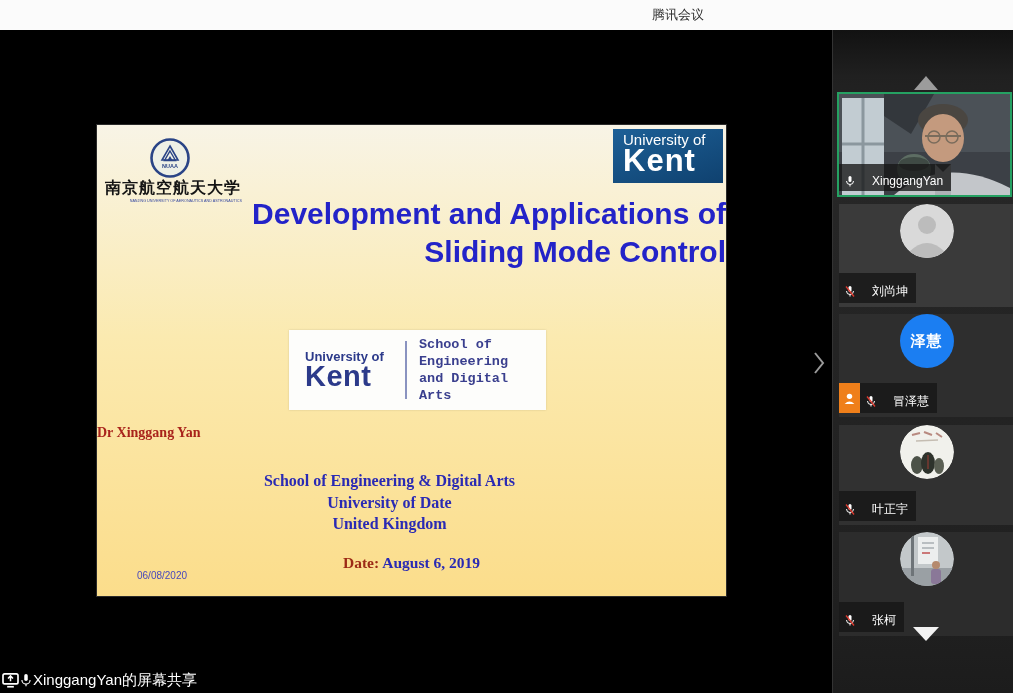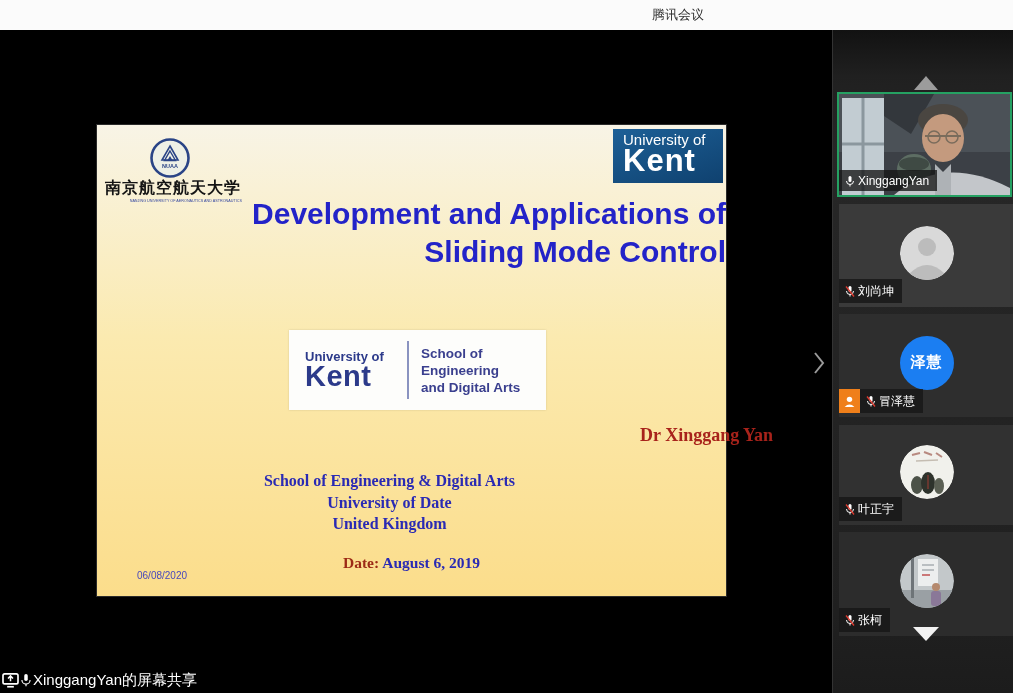--- a/index.html
+++ b/index.html
@@ -37,25 +37,25 @@
   .slide-title { position:absolute; left:0; top:70px; width:629px; text-align:right;
                  font-size:30px; font-weight:bold; color:#2323c8; line-height:38px; }
 
   
   .deptbox { position:absolute; left:192px; top:205px; width:257px; height:80px; background:#fdfdfb;
              box-shadow:0 0 2px rgba(0,0,0,.15); display:flex; align-items:center; }
   .dept-left { width:118px; padding-left:16px; color:#2c3a8a; }
   .dept-left .k1 { font-size:13px; font-weight:bold; line-height:13px; }
   .dept-left .k2 { font-size:29px; font-weight:bold; line-height:27px; letter-spacing:.5px; }
   .dept-div { width:2px; height:58px; background:#8a93c0; }
-  .dept-right { padding-left:12px; font-family:Liberation Sans, sans-serif; font-weight:bold;
+  .dept-right { padding-left:12px; font-family:Liberation Mono, monospace; font-weight:bold;
                 font-size:13.5px; color:#3a3f8e; line-height:17px; }
 
-  .presenter { position:absolute; left:0; top:300px; width:629px; text-align:right;
-               font-family:"Liberation Serif", serif; font-weight:bold; font-size:18px; color:#a8231b;margin-left:47px; }
+  .presenter { position:absolute; left:0; top:300px; width:629px; text-align:left;
+               font-family:"Liberation Serif", serif; font-weight:bold; font-size:14px; color:#a8231b; }
   .affil { position:absolute; left:0; top:345px; width:585px; text-align:center;
            font-family:"Liberation Serif", serif; font-weight:bold; font-size:16px;
            color:#2a2ab4; line-height:21.5px; }
   .dateline { position:absolute; left:0; top:429px; width:629px; text-align:center;
               font-family:"Liberation Serif", serif; font-weight:bold; font-size:15.5px; }
   .dateline .dl { color:#9c2a16; } .dateline .dv { color:#2a2ab4; }
   .footdate { position:absolute; left:40px; top:445px; font-size:10px; color:#4848bc; }
 
   .chevron { position:absolute; left:812px; top:320px; width:14px; height:26px; cursor:pointer; }
 
@@ -74,28 +74,28 @@
               border-left:13px solid transparent; border-right:13px solid transparent;
               border-top:14px solid #f2f2f2; cursor:pointer; }
 
   .thumb { position:absolute; left:6px; width:175px; background:#383838; overflow:hidden; }
   .thumb.t1 { left:4px; top:62px; height:105px; border:2px solid #25a162; background:#43484d; }
   .thumb.t2 { top:174px; height:103px; background:#3a3a3a; }
   .thumb.t3 { top:284px; height:103px; background:#2e2e2e; }
   .thumb.t4 { top:395px; height:100px; background:#313131; }
   .thumb.t5 { top:502px; height:104px; background:#2c2c2c; }
 
-  .thumb-center { width:100%; height:100%; display:flex; align-items:center; justify-content:center; }
+  .thumb-center { width:100%; height:100%; display:flex; align-items:flex-start; justify-content:center; }
   .avatar-circle { width:54px; height:54px; border-radius:50%; margin-bottom:6px; }
   .avatar-initials { background:#1b7ef2; color:#fff; font-size:15px; font-weight:bold;
                      display:flex; align-items:center; justify-content:center; letter-spacing:1px; }
 
   .plabel { position:absolute; left:0; bottom:4px; display:flex; align-items:stretch; }
-  .plabel .bar { display:flex; align-items:center; gap:2px; background:rgba(22,22,22,.78);
-                 padding:4px 8px 3px 5px; color:#fff; font-size:12px; white-space:nowrap; }
+  .plabel .bar { display:flex; align-items:center; gap:16px; background:rgba(22,22,22,.78);
+                 padding:10px 8px 3px 5px; color:#fff; font-size:12px; white-space:nowrap; }
   .host-badge { width:21px; background:#ef7f1a; display:flex; align-items:center; justify-content:center; }
 
   svg { display:block; }
 </style>
 </head>
 <body>
 
 <div class="screen">
 
   <div class="titlebar">

